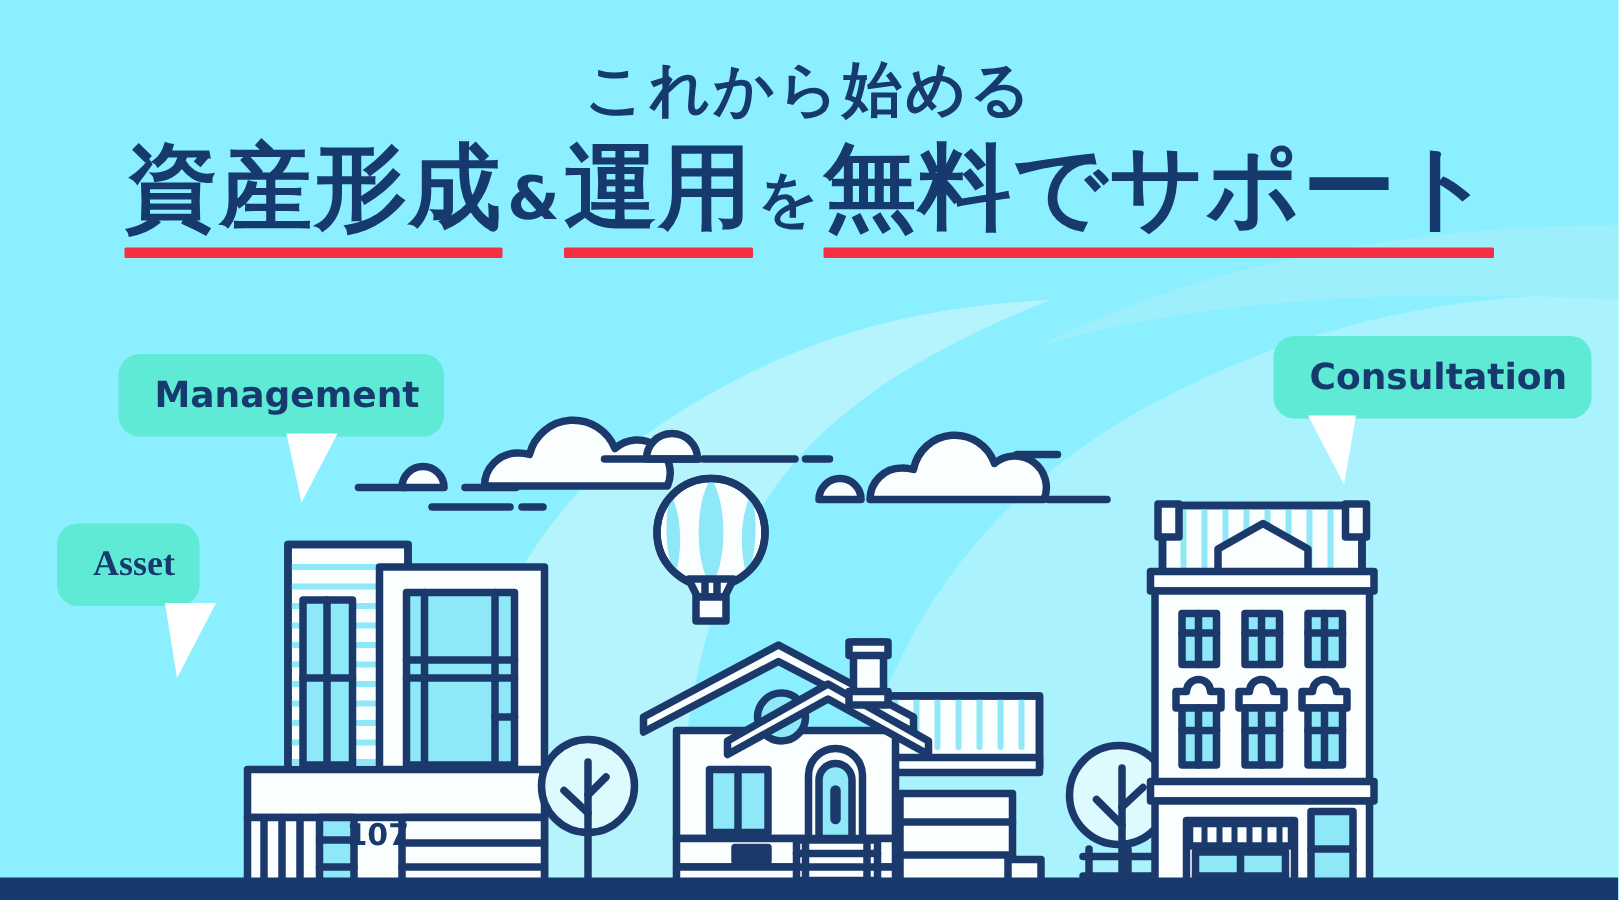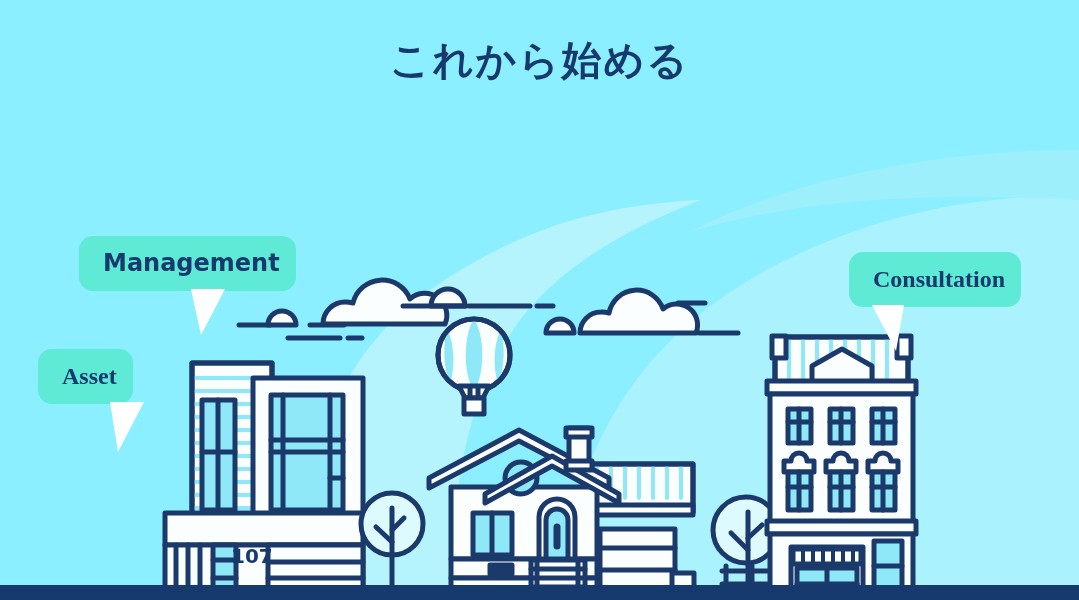--- a/index.html
+++ b/index.html
@@ -103,21 +103,21 @@
     border-right: 24px solid transparent;
     border-top: 46px solid #ffffff;
   }
   #bubble-asset { left: 38px; top: 349px; font-family: Liberation Serif, serif; }
   #bubble-asset .tail {
     left: 72px; bottom: -48px;
     border-left: 8px solid transparent;
     border-right: 26px solid transparent;
     border-top: 50px solid #ffffff;
   }
-  #bubble-consultation { left: 849px; top: 252px; font-family: Liberation Serif, serif; }
+  #bubble-consultation { left: 849px; top: 224px; }
   #bubble-consultation .tail {
     left: 23px; bottom: -44px;
     border-left: 24px solid transparent;
     border-right: 8px solid transparent;
     border-top: 46px solid #ffffff;
   }
 </style>
 </head>
 <body>
 
@@ -368,20 +368,23 @@
         <rect x="874" y="541" width="28" height="59" fill="#8fe8f7"></rect>
         <line x1="874" y1="566" x2="902" y2="566"></line>
       </g>
 
       <rect x="0" y="585" width="1079" height="15" fill="#173a6e"></rect>
     </g>
   </svg>
 
   <div class="headline-area">
     <div class="subtitle">これから始める</div>
+    <div class="headline">
+      <span class="hl-seg hl-big underline-red">資産形成</span><span class="hl-seg hl-small">&amp;</span><span class="hl-seg hl-big underline-red">運用</span><span class="hl-seg hl-small">を</span><span class="hl-seg hl-big underline-red">無料でサポート</span>
+    </div>
   </div>
 
   <div class="bubble" id="bubble-management">
     <span>Management</span>
     <span class="tail"></span>
   </div>
   <div class="bubble" id="bubble-asset">
     <span>Asset</span>
     <span class="tail"></span>
   </div>

